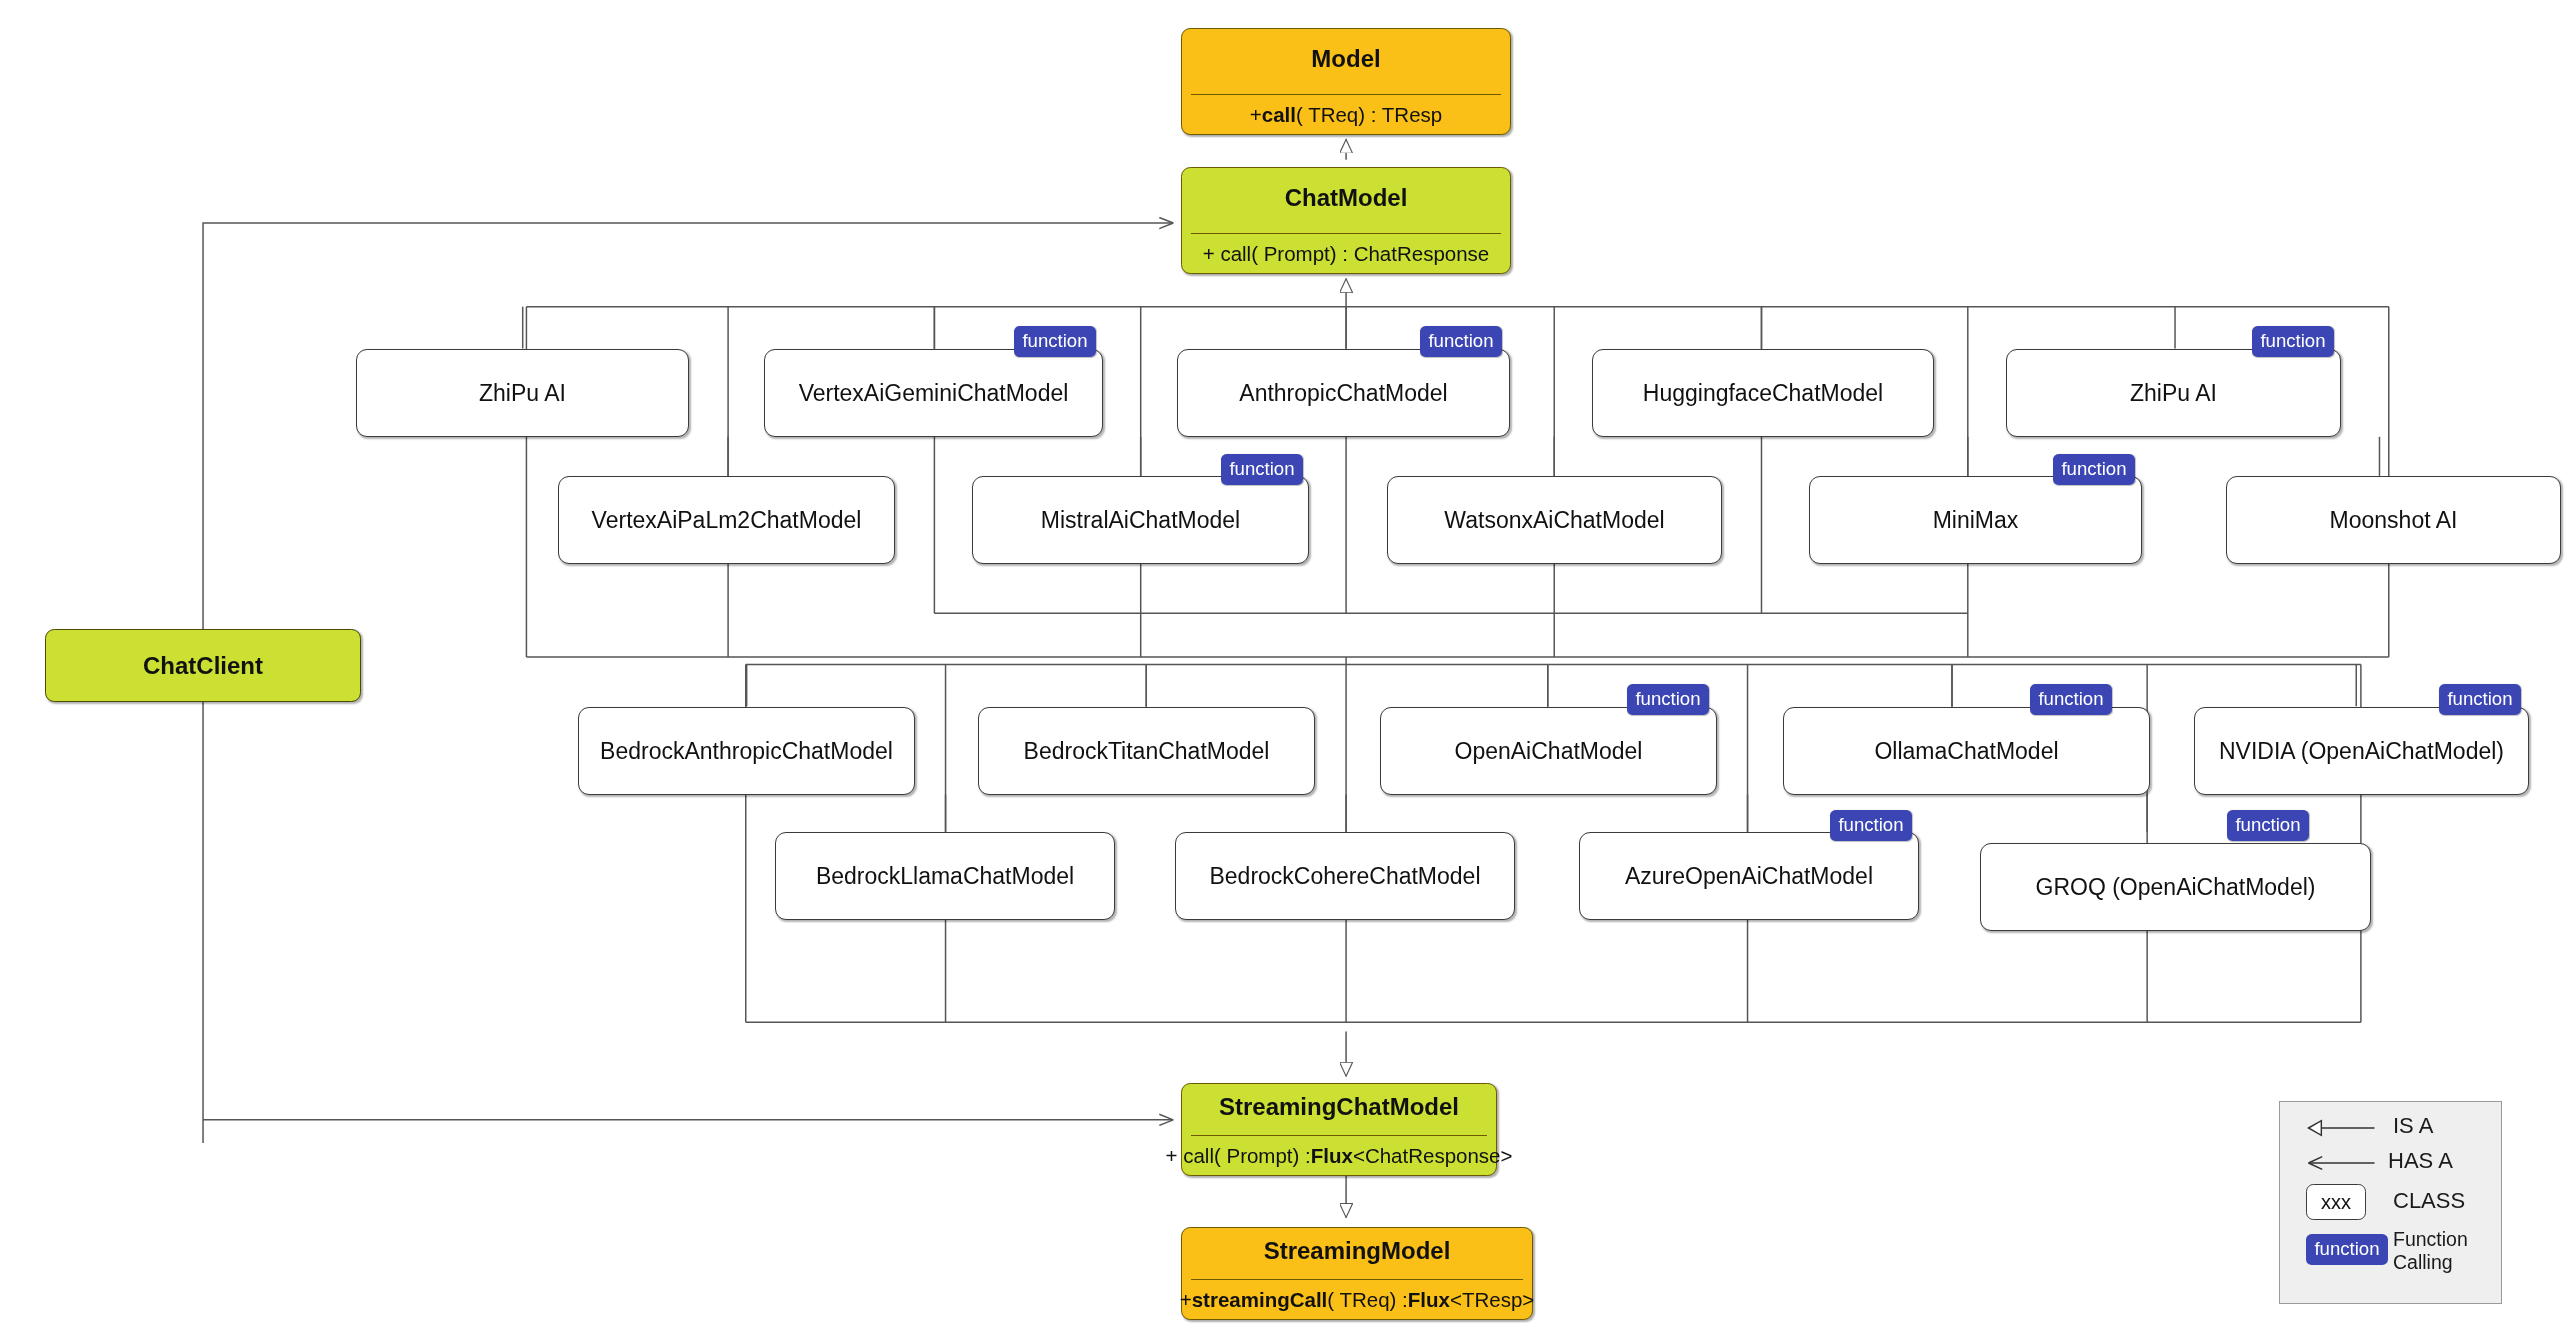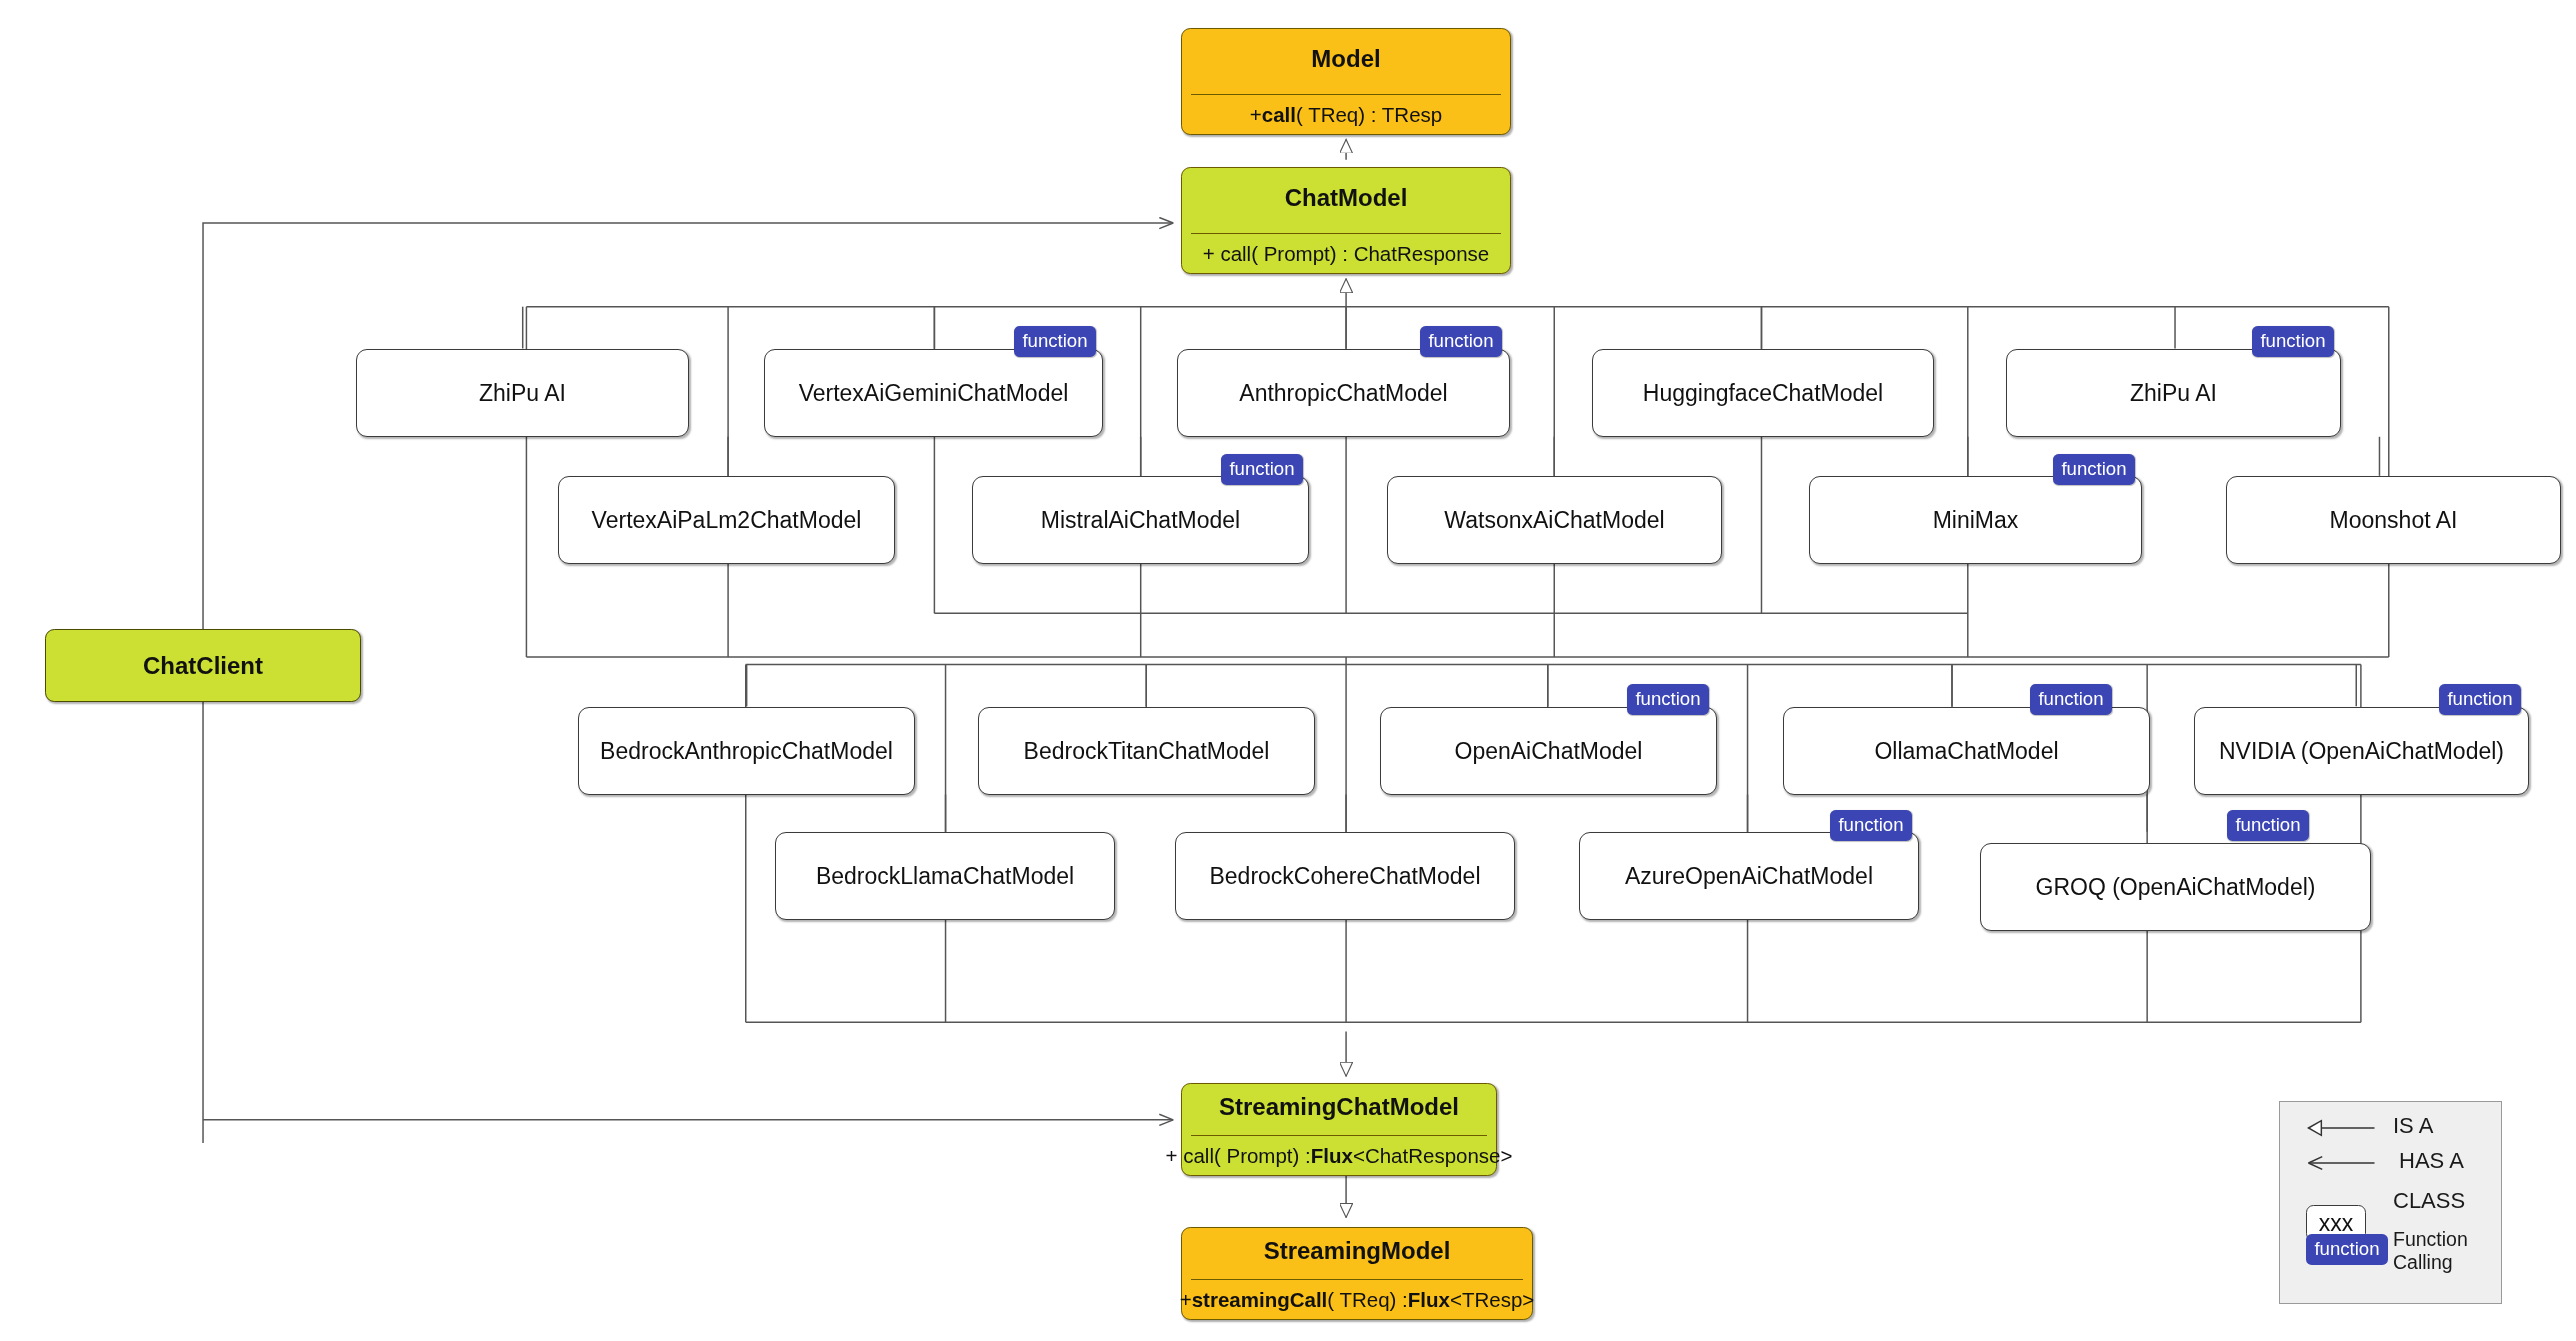--- a/index.html
+++ b/index.html
@@ -121,21 +121,21 @@
     color:#1a1a1a;
     white-space:nowrap;
   }
   .lg-txt.small{font-size:19.5px;line-height:1.18;white-space:normal;width:102px;}
   .lg-class{
     width:58px;height:34px;
     background:#ffffff;
     border:1.4px solid #3b3b3b;
     border-radius:7.4px;
     display:flex;align-items:center;justify-content:center;
-    font-size:23px;color:#111;margin-top:21px;
+    font-size:20px;color:#111;
   }
   .lg-fn{
     background:#3b46b4;color:#fff;
     font-size:18.6px;border-radius:5.6px;
     padding:5.6px 8.4px 6.5px 8.4px;line-height:1;
   }
 </style>
 </head>
 <body>
 
@@ -331,21 +331,21 @@
     <div class="lg-row" style="left:113px;top:11px;">
       <span class="lg-txt">IS A</span>
     </div>
 
     <svg style="position:absolute;left:15px;top:50px;width:82px;height:22px;" viewBox="0 0 88 24" width="82" height="22">
       <g fill="none" stroke="#333" stroke-width="1.6">
         <path d="M86,12 L14,12"></path>
         <path d="M14,12 L29,5 M14,12 L29,19"></path>
       </g>
     </svg>
-    <div class="lg-row" style="left:119px;top:46px;">
+    <div class="lg-row" style="left:108px;top:46px;">
       <span class="lg-txt">HAS A</span>
     </div>
 
     <div class="lg-row" style="left:26px;top:82px;">
       <span class="lg-class">xxx</span>
     </div>
     <div class="lg-row" style="left:113px;top:86px;">
       <span class="lg-txt">CLASS</span>
     </div>
 

